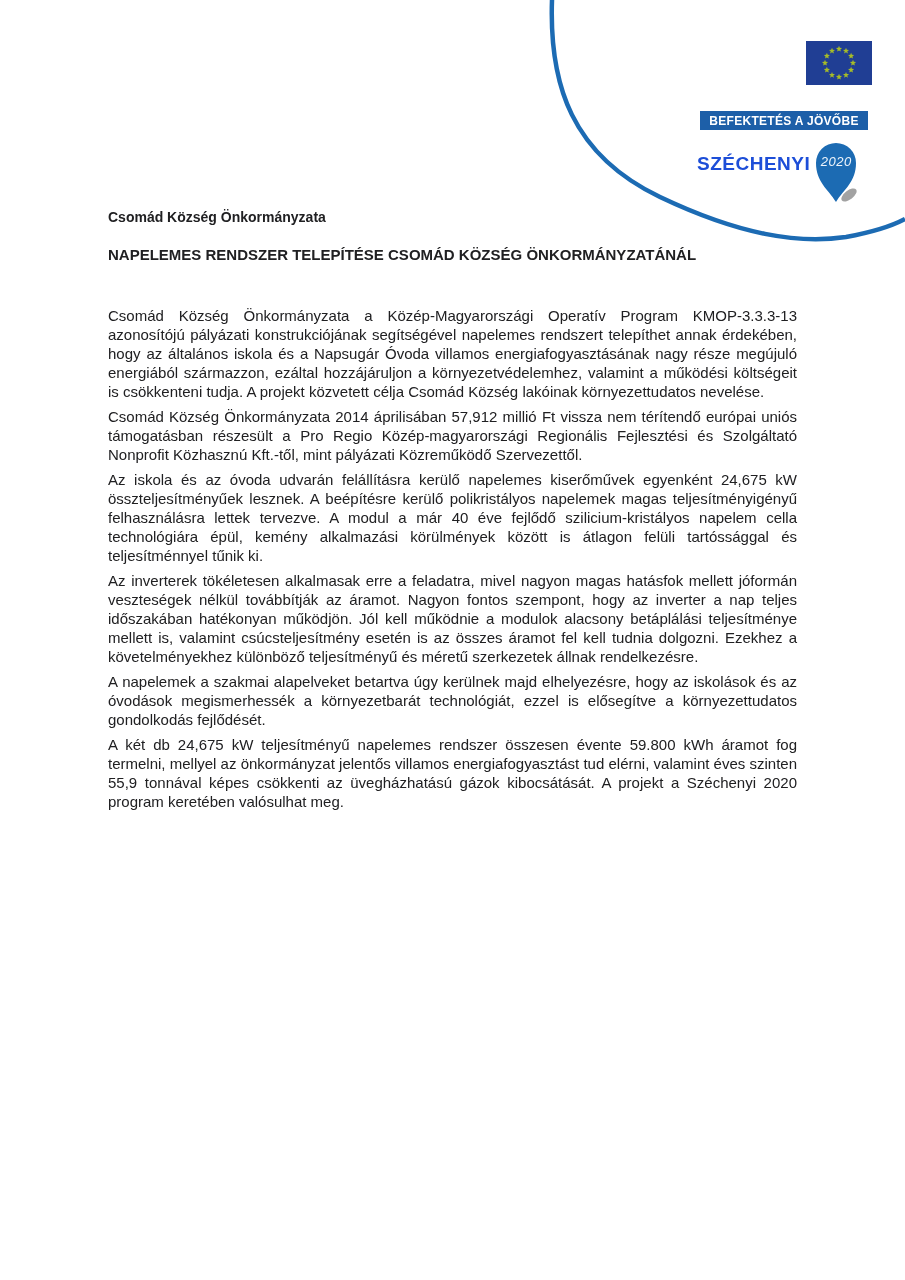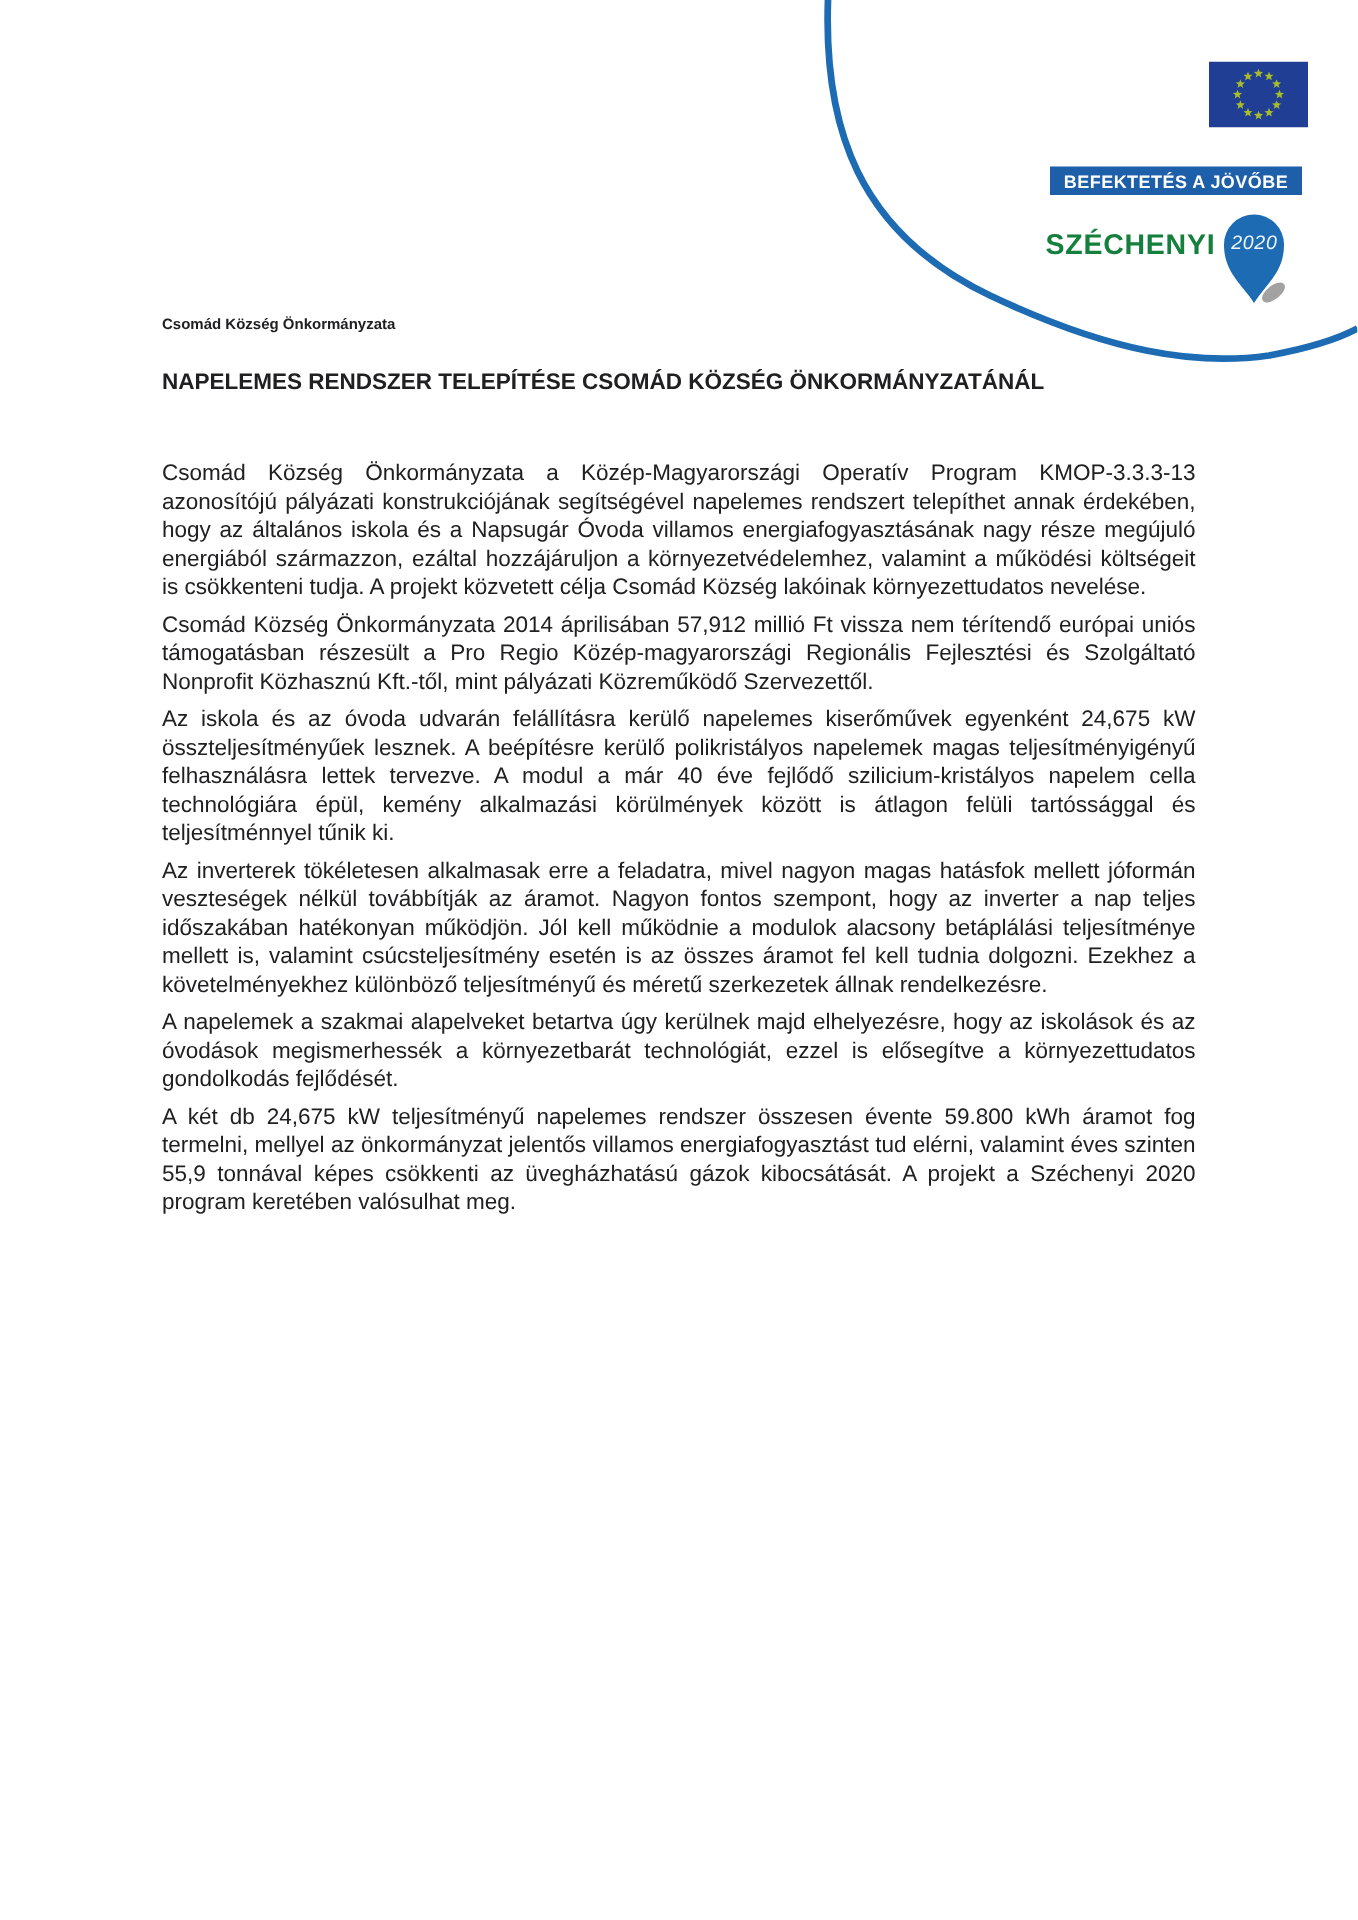--- a/index.html
+++ b/index.html
@@ -26,32 +26,32 @@
   .eu-text .l1{font-weight:bold;font-size:12.5px;color:#2a2a2c;}
   .eu-flag{position:absolute;left:806px;top:41px;}
   .banner{
     position:absolute;left:700px;top:94px;width:168px;height:19px;
     background:#1d5fa8;color:#ffffff;
     display:flex;align-items:center;justify-content:center;
     font-size:12px;font-weight:bold;letter-spacing:0.3px;margin-top:17px;
   }
   .szechenyi{position:absolute;left:697px;top:140px;display:flex;align-items:flex-start;}
   .sz-word{
-    font-size:19px;font-weight:bold;letter-spacing:0.5px;color:#15803d;
+    font-size:19px;font-weight:bold;letter-spacing:0.5px;color:#1d4ed8;
     margin-top:13px;margin-right:3px;
   }
   .sz-pin{position:relative;width:46px;height:64px;font-style:italic;}
   .sz-year{
     position:absolute;top:14px;left:0;width:46px;text-align:center;
     color:#eef5fc;font-size:13px;letter-spacing:0.5px;
   }
   
   .press{position:absolute;left:108px;top:197px;width:689px;}
   .date{font-size:14px;line-height:17px;}
-  .org{font-size:10px;font-weight:bold;line-height:18px;margin-top:11px;}
+  .org{font-size:14px;font-weight:bold;line-height:18px;margin-top:11px;}
   .title{
     font-size:24px;font-weight:bold;line-height:28px;
     color:#2355a8;margin:38px 0 0 0;letter-spacing:0.2px;
   }
   .subtitle{font-size:15px;font-weight:bold;line-height:19px;margin-top:19px;}
   .lead{
     font-size:15px;font-weight:bold;line-height:19.5px;
     margin-top:10px;text-align:justify;
   }
   .press p.body{

